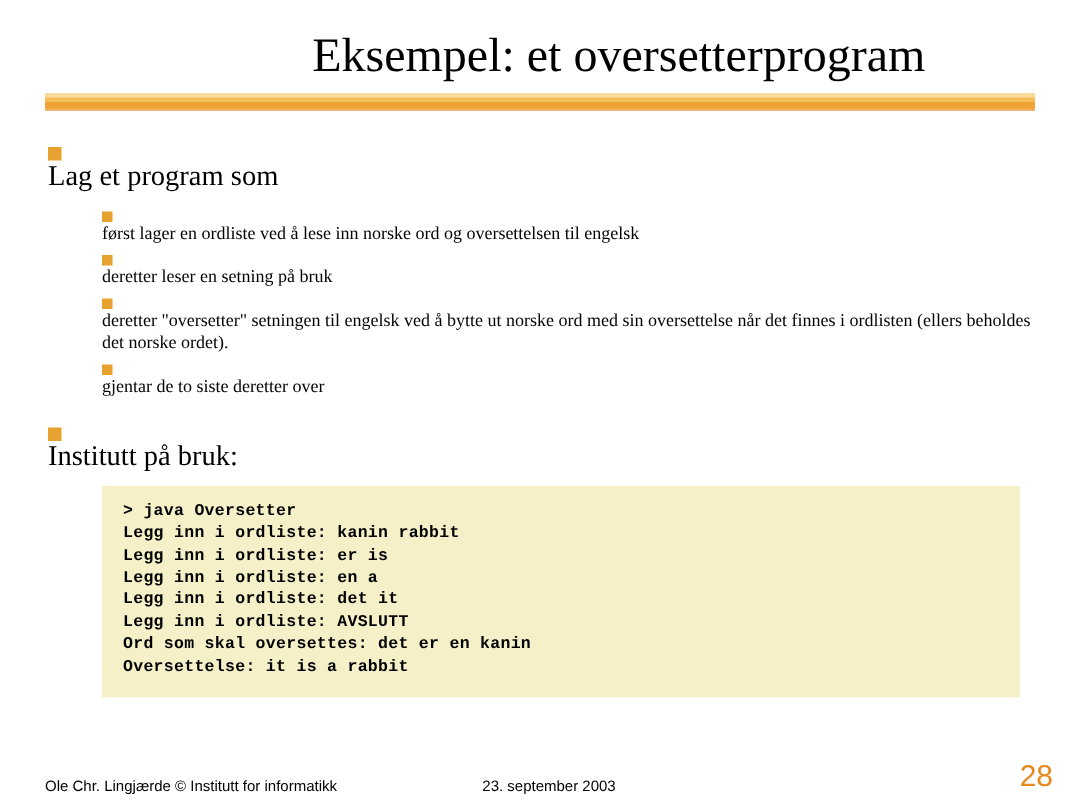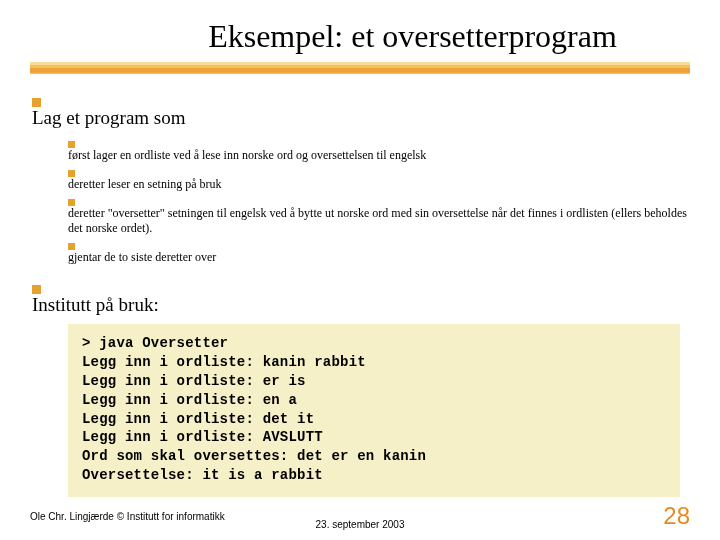--- a/index.html
+++ b/index.html
@@ -60,40 +60,40 @@
   }
   .lvl2 .sq { width:7px; height:7px; margin-top:6px; margin-right:10px; }
   .txt { flex: 1 1 auto; }
 
   .codebox {
     margin-left: 36px;
     margin-right: 10px;
     background: #f5f0c8;
     padding: 10px 14px 12px 14px;
     font-family: "Courier New", Courier, monospace;
-    font-size: 14px;
+    font-size: 11px;
     line-height: 1.35;
     white-space: pre;
     font-weight: bold;
     letter-spacing: 0.2px;
   }
 
   .footer {
     position: absolute;
     bottom: 10px;
     left: 30px;
-    right: 30px;
+    right: 18px;
     display: flex;
     justify-content: space-between;
-    align-items: center;
+    align-items: flex-end;
     font-family: Arial, Helvetica, sans-serif;
   }
   .footer .left, .footer .mid { font-size: 10px; color:#000; }
   .footer .mid { position:absolute; left:50%; transform:translateX(-50%); bottom:0; }
-  .footer .pagenum { font-size: 24px; color:#e68a1e; font-family: Arial, sans-serif; margin-left: 14px; }
+  .footer .pagenum { font-size: 20px; color:#e68a1e; font-family: Arial, sans-serif; margin-left: 14px; }
 </style>
 </head>
 <body>
 
 <div class="slide">
 
   <div class="title">Eksempel: et oversetterprogram</div>
 
   <div class="underline">
     <div class="layer1"></div>

